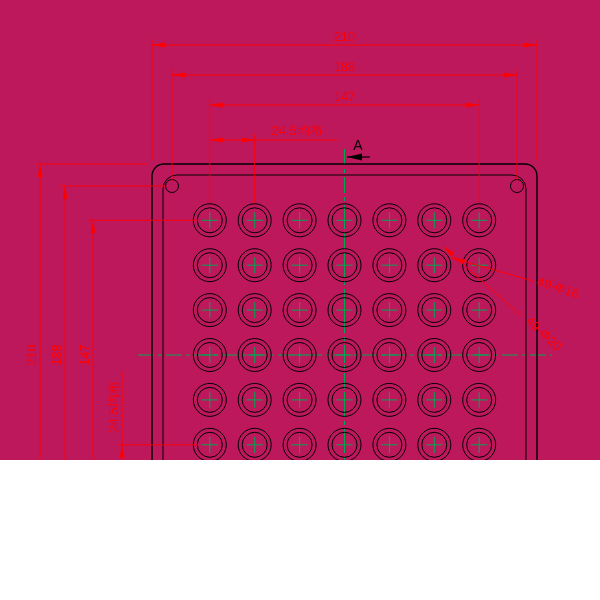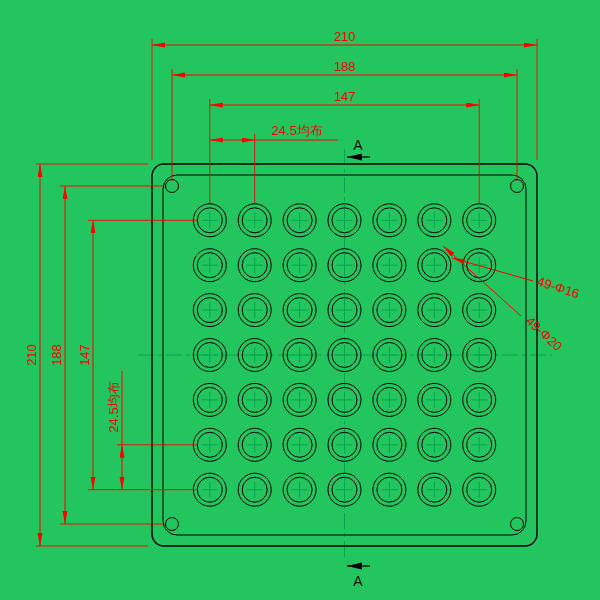--- a/index.html
+++ b/index.html
@@ -1,16 +1,16 @@
 <!DOCTYPE html>
 <html><head>
 <meta charset="utf-8">
 <style>
   html,body{margin:0;padding:0;background:#ffffff;}
-  .sheet{position:relative;width:600px;height:600px;background:#22c55e;overflow:hidden;text-align:center;}
+  .sheet{position:relative;width:600px;height:460px;background:#be185d;overflow:hidden;text-align:center;}
   svg text{font-family:"Liberation Sans","DejaVu Sans",sans-serif;}
   .dimtext{fill:#ff0000;font-size:13px;}
   .secttext{fill:#000000;font-size:14px;}
   .dimline{stroke:#ff0000;stroke-width:1;fill:none;}
   .extline{stroke:#ff0000;stroke-width:0.9;fill:none;}
   .outline{stroke:#000000;stroke-width:1.4;fill:none;}
   .thinline{stroke:#000000;stroke-width:1;fill:none;}
   .centerline{stroke:#00a650;stroke-width:1;fill:none;stroke-dasharray:16 4 4 4;}
   .crossline{stroke:#00a650;stroke-width:1;}
   .sectline{stroke:#000000;stroke-width:1.2;fill:none;}

